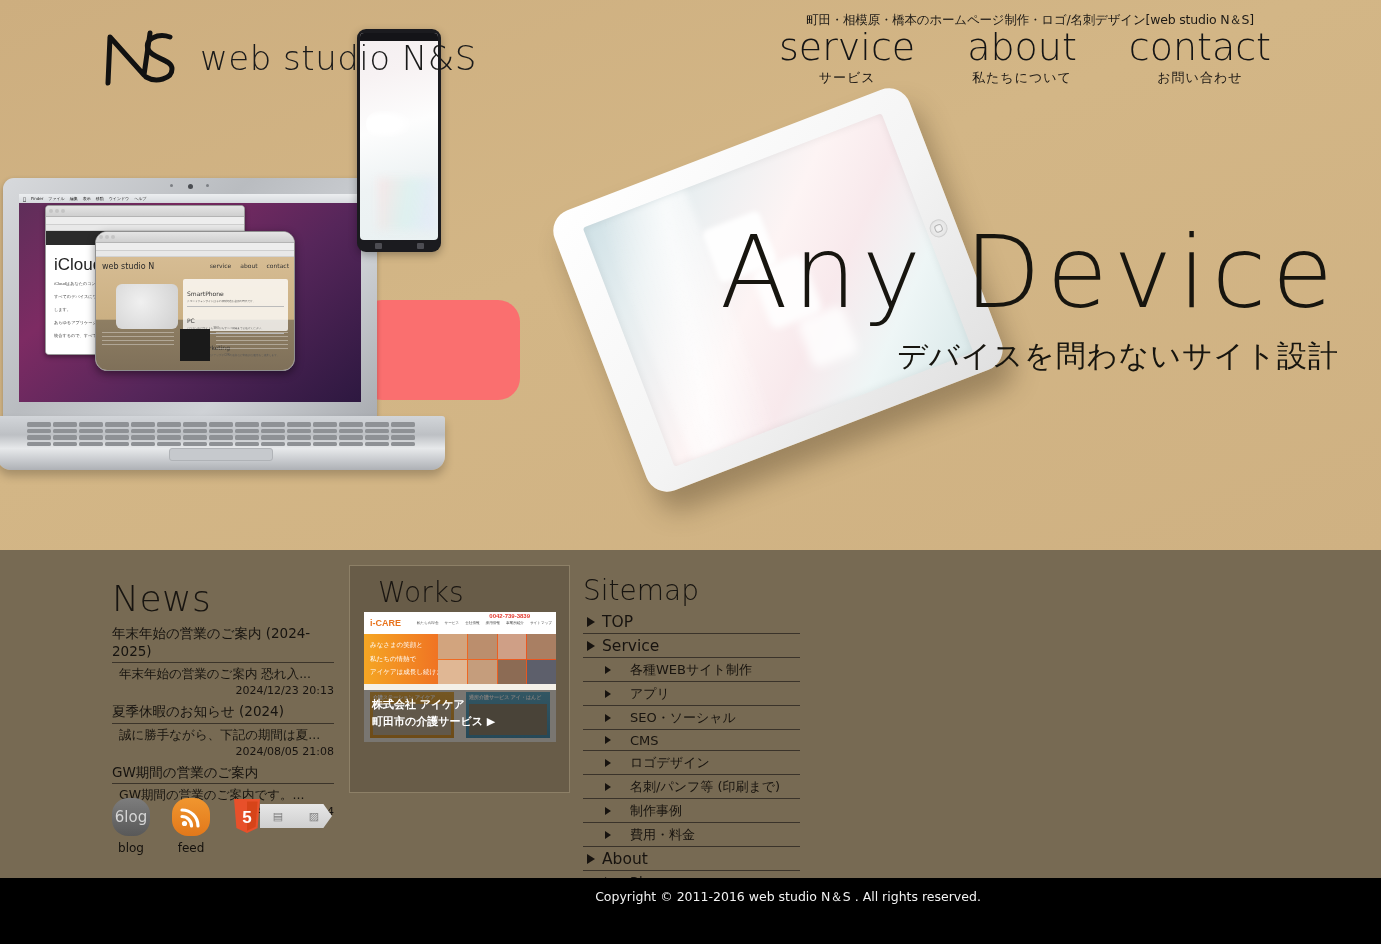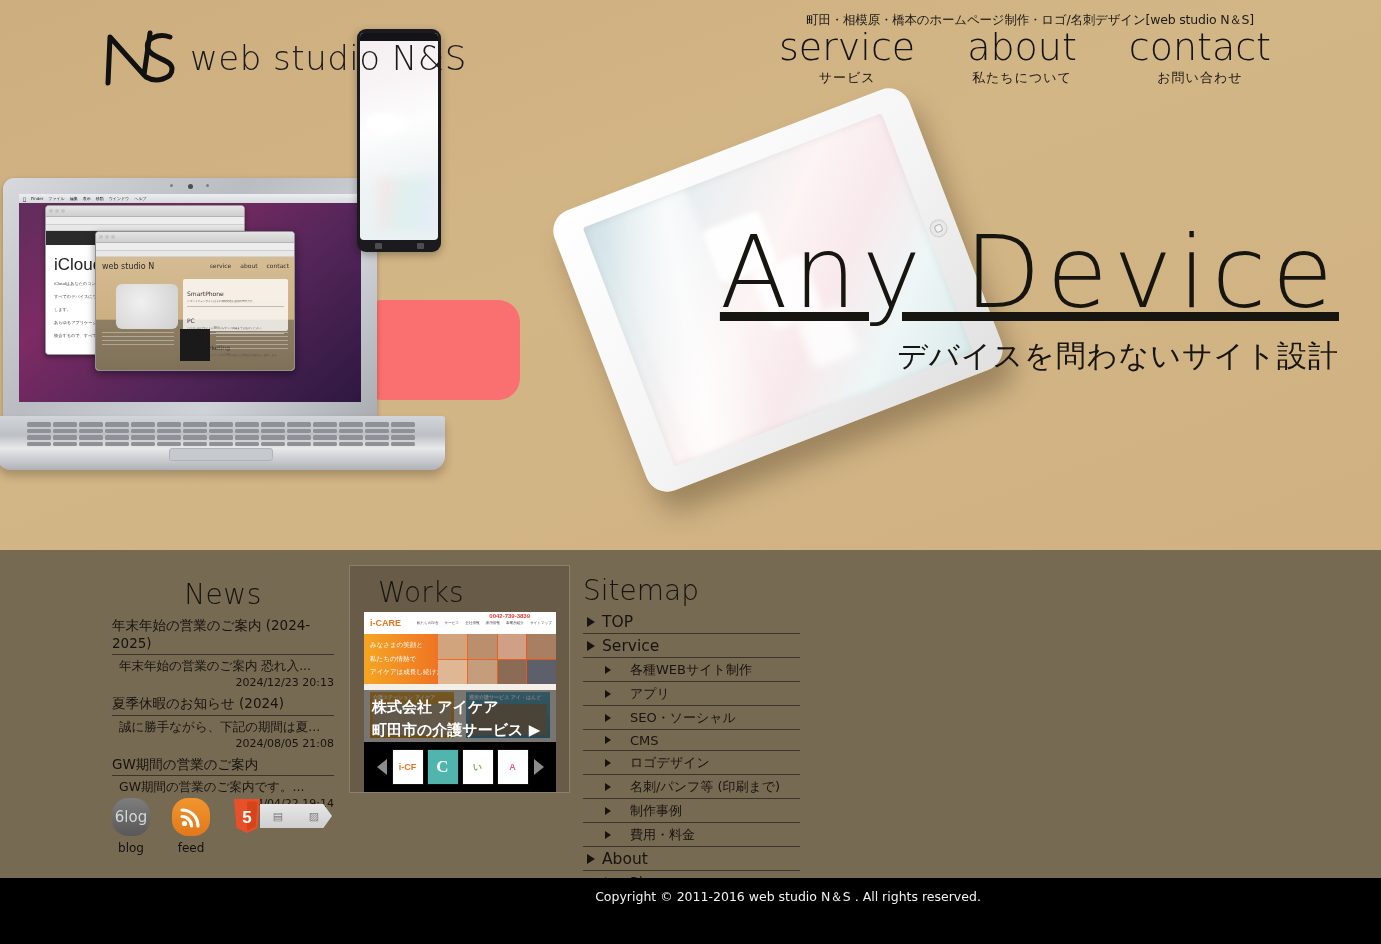--- a/index.html
+++ b/index.html
@@ -16,21 +16,21 @@
     position: absolute; left: 0; top: 0; width: 1381px; height: 550px;
     background: linear-gradient(160deg, #cdae7f 0%, #d3b686 45%, #cfb182 100%);
     overflow: hidden;
   }
   .hero-inner { position: absolute; inset: 0; }
 
   
   .logo-block { position: absolute; left: 100px; top: 27px; display: flex; align-items: center; z-index: 40; }
   .logo-mark { width: 78px; height: 62px; }
   .logo-word {
-    margin-left: 12px; font-size: 34px; color: #1a1a1a;
+    margin-left: 22px; font-size: 34px; color: #1a1a1a;
     font-family: "DejaVu Sans", sans-serif; font-weight: 300; letter-spacing: .5px;
     white-space: nowrap;
   }
 
   
   .tagline {
     position: absolute; right: 127px; top: 12px;
     font-size: 12.5px; color: #1d1a16; white-space: nowrap;
     font-family: "DejaVu Sans", sans-serif; letter-spacing: -0.2px;
     z-index: 40;
@@ -77,21 +77,21 @@
   .dots { position:absolute; left:3px; top:3px; display:flex; gap:2px;}
   .dots i{ width:4px;height:4px;border-radius:50%;display:block;background:#c4c4c4;}
   .win-url { height:8px; background:#ededed; border-bottom:1px solid #cfcfcf;}
   .win-tabs { height:6px; background:#e8e8e8; border-bottom:1px solid #d2d2d2;}
   .icloud-hdr { height:14px; background:#2b2b2b;}
   .icloud-body { padding:10px 8px; background:#fff; height:100%;}
   .icloud-h { font-size:17px; color:#222; font-family:"Liberation Sans",sans-serif; font-weight:400;}
   .icloud-p { font-size:4.2px; color:#444; line-height:1.9; margin-top:5px; }
   .win2 {
     position:absolute; left:76px; top:37px; width:200px; height:140px;
-    background:#fff; border:1px solid #8f8f8f; border-radius:4px; overflow:hidden;
+    background:#fff; border:1px solid #8f8f8f; border-radius:12px; overflow:hidden;
     box-shadow:0 3px 8px rgba(0,0,0,.45);
   }
   .site-shot { position:absolute; left:0; top:25px; right:0; bottom:0;
     background: linear-gradient(180deg,#d6bc93 0%,#cbb083 55%,#8e7e63 56%,#7f7059 100%); }
   .shot-logo { position:absolute; left:6px; top:5px; font-size:8px; color:#2a2a2a; font-family:"DejaVu Sans",sans-serif;}
   .shot-nav { position:absolute; right:5px; top:5px; display:flex; gap:9px; font-size:6px; color:#333; font-family:"DejaVu Sans",sans-serif;}
   .shot-card { position:absolute; right:6px; top:22px; width:105px; height:52px; background:rgba(255,255,255,.78); border-radius:2px; padding:3px 4px;}
   .shot-card b{ font-size:6px; font-weight:400; color:#333; font-family:"DejaVu Sans",sans-serif;}
   .shot-card hr{ border:none;border-top:1px solid #bbb; margin:2px 0;}
   .shot-card p{ font-size:2.6px; color:#555; line-height:1.6;}
@@ -155,34 +155,34 @@
   .t-sq3 { position:absolute; left:52%; top:64%; width:15%; height:20%; background:rgba(255,255,255,.8); border-radius:8px; filter:blur(4px);}
   .t-beam{ position:absolute; left:6%; top:0; width:28%; height:100%;
     background: linear-gradient(100deg, rgba(255,255,255,0), rgba(255,255,255,.75), rgba(255,255,255,0)); filter:blur(3px);}
   .tablet-home { position:absolute; right:9px; top:50%; margin-top:-9px; width:18px; height:18px;
     border-radius:50%; background: radial-gradient(circle,#f6f6f6,#dcdcdc); border:1px solid #d0d0d0;}
   .tablet-home::after{content:"";position:absolute;inset:4px;border:1.2px solid #b4b4b4;border-radius:3px;}
 
   
   .hero-headline { position:absolute; right:42px; top:226px; z-index:30; text-align:right; }
   .hd-en { font-size:99px; line-height:.95; color:#17150f; font-family:"DejaVu Sans",sans-serif;
-           font-weight:300; letter-spacing:6px; white-space:nowrap;text-decoration:underline;}
+           font-weight:300; letter-spacing:6px; white-space:nowrap;}
   .hd-jp { font-size:30px; color:#17150f; margin-top:16px; letter-spacing:1px;
            font-family:"DejaVu Sans",sans-serif; white-space:nowrap;}
 
   
   .midband {
     position:absolute; left:0; top:550px; width:1381px; height:328px;
     background:#776a53;
   }
   .cols { position:absolute; left:0; top:0; width:1381px; height:328px; }
 
   
   .news { position:absolute; left:112px; top:28px; width:222px; }
-  .sect-title { font-size:28px; color:#171410; font-family:"DejaVu Sans",sans-serif; font-weight:300; letter-spacing:.5px;text-align:center; }
+  .sect-title { font-size:36px; color:#171410; font-family:"DejaVu Sans",sans-serif; font-weight:300; letter-spacing:.5px; }
   .news-item { margin-top:6px; }
   .news-h { font-size:13.5px; color:#16130f; font-family:"DejaVu Sans",sans-serif; line-height:1.3;
             border-bottom:1px solid #3b342a; padding-bottom:2px; cursor:pointer;}
   .news-d { font-size:12.5px; color:#17140f; font-family:"DejaVu Sans",sans-serif; padding:3px 0 0 7px; }
   .news-t { font-size:11px; color:#171310; text-align:right; font-family:"DejaVu Sans",sans-serif; margin-top:1px;}
 
   .badges { position:absolute; left:112px; top:248px; display:flex; align-items:flex-start; gap:22px;}
   .badge { text-align:center; cursor:pointer;}
   .badge-ico { width:38px; height:38px; border-radius:16px; display:flex; align-items:center; justify-content:center;}
   .badge-lbl { font-size:12px; color:#14110d; margin-top:5px; font-family:"DejaVu Sans",sans-serif;}
@@ -212,21 +212,21 @@
      grid-template-columns: repeat(4,1fr); grid-template-rows: repeat(2,1fr); gap:1px;}
   .sh-photos i { display:block;}
   .slide-mid { position:absolute; left:0; top:72px; width:100%; height:58px; background:#f4f0e8; }
   .sm-card { position:absolute; top:8px; width:84px; height:46px; }
   .sm-card.a { left:6px; background:linear-gradient(#e8a93b,#d99023);}
   .sm-card.b { right:6px; background:linear-gradient(#58a9c9,#3d8bb0);}
   .sm-card span{ display:block; font-size:5px; color:#fff; padding:2px 3px; font-weight:bold;}
   .sm-photo { position:absolute; left:3px; right:3px; top:12px; bottom:3px; background:#bfae92;}
   .slide-cap { position:absolute; left:0; bottom:0; width:100%; height:52px;
      background:rgba(20,18,15,.55); color:#fff; padding:6px 8px;
-     font-size:15px; line-height:1.55; font-family:"DejaVu Sans",sans-serif; font-weight:bold;}
+     font-size:11px; line-height:1.55; font-family:"DejaVu Sans",sans-serif; font-weight:bold;}
   .thumbs { position:absolute; left:14px; top:176px; width:192px; height:50px; background:#000;
      display:flex; align-items:center; justify-content:center; gap:3px;}
   .arrow { width:14px; height:18px; cursor:pointer; }
   .thumb { width:32px; height:36px; background:#fff; border:1px solid #111; overflow:hidden; cursor:pointer;
      display:flex; align-items:center; justify-content:center; font-size:9px; font-weight:bold;}
   .th1{ color:#e8731d; }
   .th2{ background:#4fb5ad; color:#fff; font-size:17px; font-family:"Liberation Serif",serif;}
   .th3{ background:#fff; color:#6fae2f; }
   .th4{ background:#fff; color:#e35b8f; }
 
@@ -563,40 +563,20 @@
                 <span>通所介護サービス アイ・はんど</span>
                 <div class="sm-photo" style="background:#8a7e6c"></div>
               </div>
           </div>
           <div class="slide-cap">
             <div>株式会社 アイケア</div>
             <div>町田市の介護サービス ▶</div>
           </div>
         </div>
 
-        <div class="thumbs">
-          <svg class="arrow" viewBox="0 0 14 18">
-            <path d="M12 1 L2 9 L12 17 Z" fill="#8d8d8d"></path>
-          </svg>
-          <div class="thumb th1">
-              <span>i-CF</span>
-            </div>
-          <div class="thumb th2">
-              <span>C</span>
-            </div>
-          <div class="thumb th3">
-              <span>い</span>
-            </div>
-          <div class="thumb th4">
-              <span>A</span>
-            </div>
-          <svg class="arrow" viewBox="0 0 14 18">
-            <path d="M2 1 L12 9 L2 17 Z" fill="#8d8d8d"></path>
-          </svg>
-        </div>
       </section>
 
       <section class="sitemap">
         <h2 class="sm-title">Sitemap</h2>
         <div id="sitemap-rows">
             <div class="sm-row lvl1">
               <span class="tri"></span>
               <span class="sm-lbl">TOP</span>
             </div>
             <div class="sm-row lvl1">

